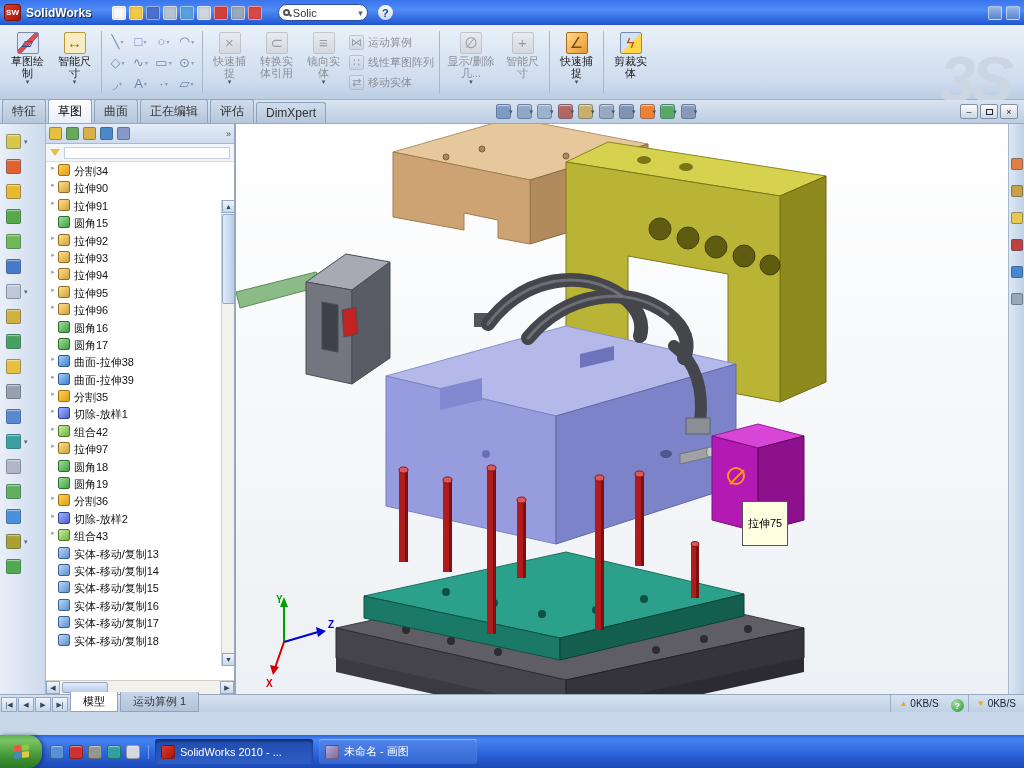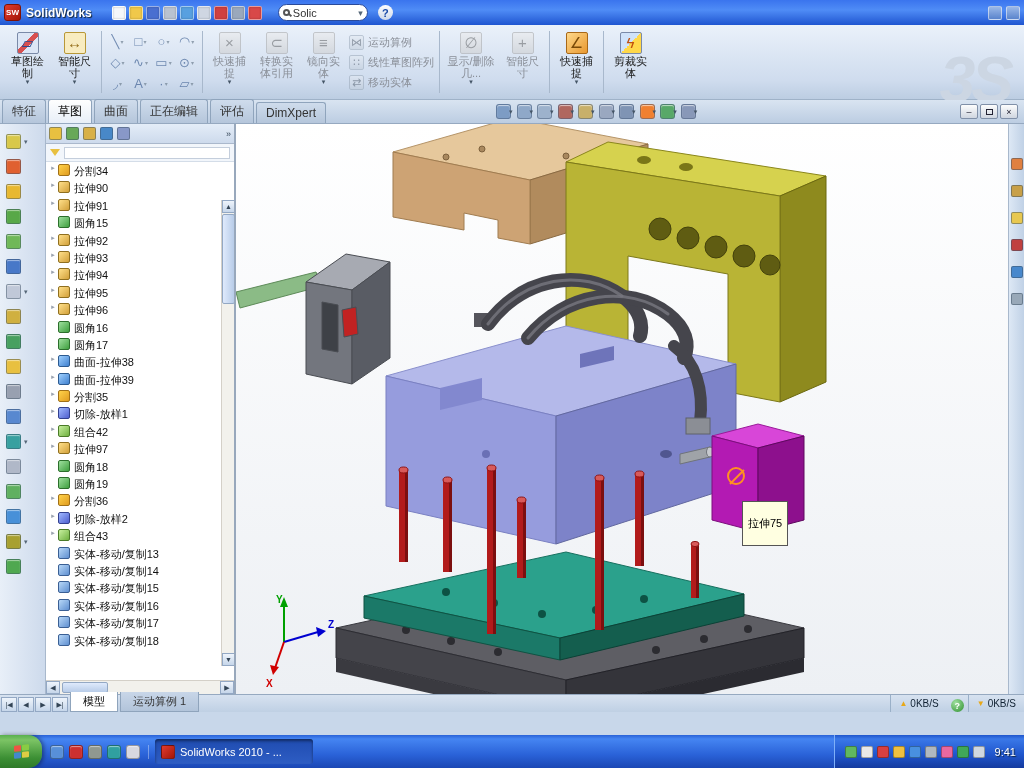--- a/index.html
+++ b/index.html
@@ -827,28 +827,20 @@
       <span class="ql-icon" style="background: rgb(88, 144, 216);"></span>
         <span class="ql-icon" style="background: rgb(204, 48, 48);"></span>
         <span class="ql-icon" style="background: rgb(144, 152, 144);"></span>
         <span class="ql-icon" style="background: rgb(48, 160, 160);"></span>
         <span class="ql-icon" style="background: rgb(216, 216, 224);"></span>
     </div>
     <div class="taskbtn active">
       <span class="task-icon" style="background:linear-gradient(135deg,#e23b2e,#a31608)"></span>
       <span>SolidWorks 2010 - ...</span>
     </div>
+    <div class="taskbtn">
+      <span class="task-icon" style="background:linear-gradient(135deg,#b8a8d8,#7a6a9a)"></span>
+      <span>未命名 - 画图</span>
+    </div>
     <div class="fill"></div>
-    <div class="tray">
-      <span class="tray-icon" style="background: rgb(96, 184, 96);"></span>
-        <span class="tray-icon" style="background: rgb(232, 232, 232);"></span>
-        <span class="tray-icon" style="background: rgb(216, 64, 64);"></span>
-        <span class="tray-icon" style="background: rgb(240, 192, 64);"></span>
-        <span class="tray-icon" style="background: rgb(72, 144, 224);"></span>
-        <span class="tray-icon" style="background: rgb(176, 184, 192);"></span>
-        <span class="tray-icon" style="background: rgb(232, 104, 160);"></span>
-        <span class="tray-icon" style="background: rgb(64, 168, 88);"></span>
-        <span class="tray-icon" style="background: rgb(208, 216, 224);"></span>
-      <span class="clock">9:41</span>
-    </div>
   </div>
 
 </div>
 
 </body></html>

